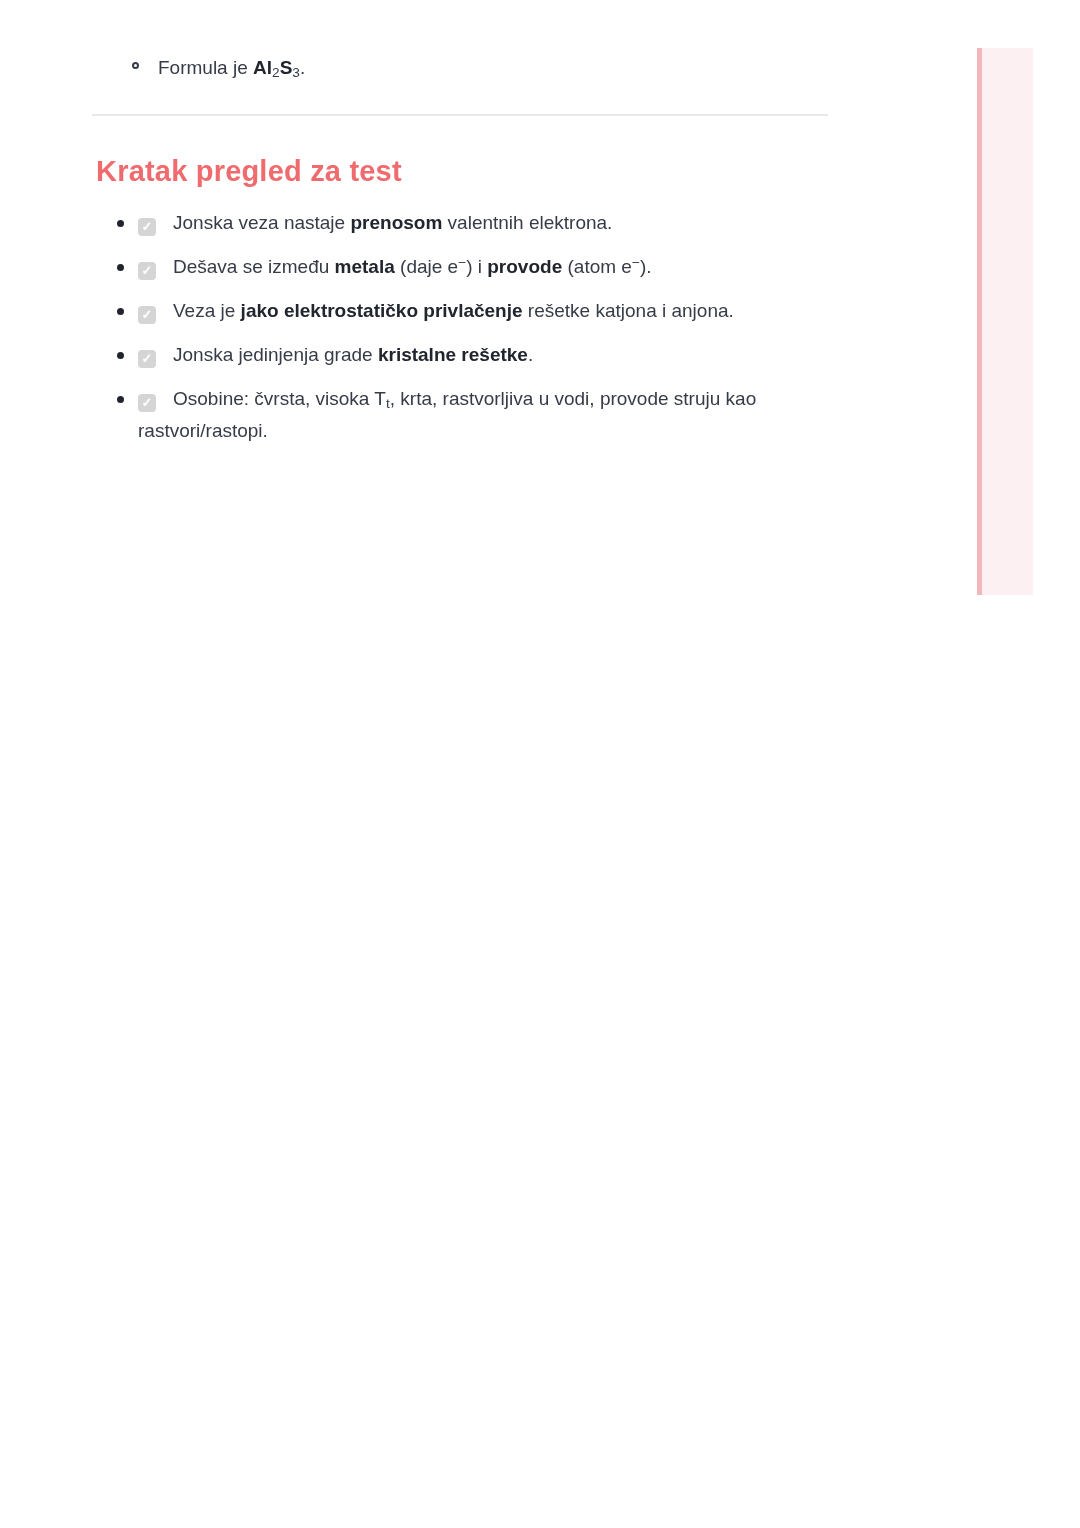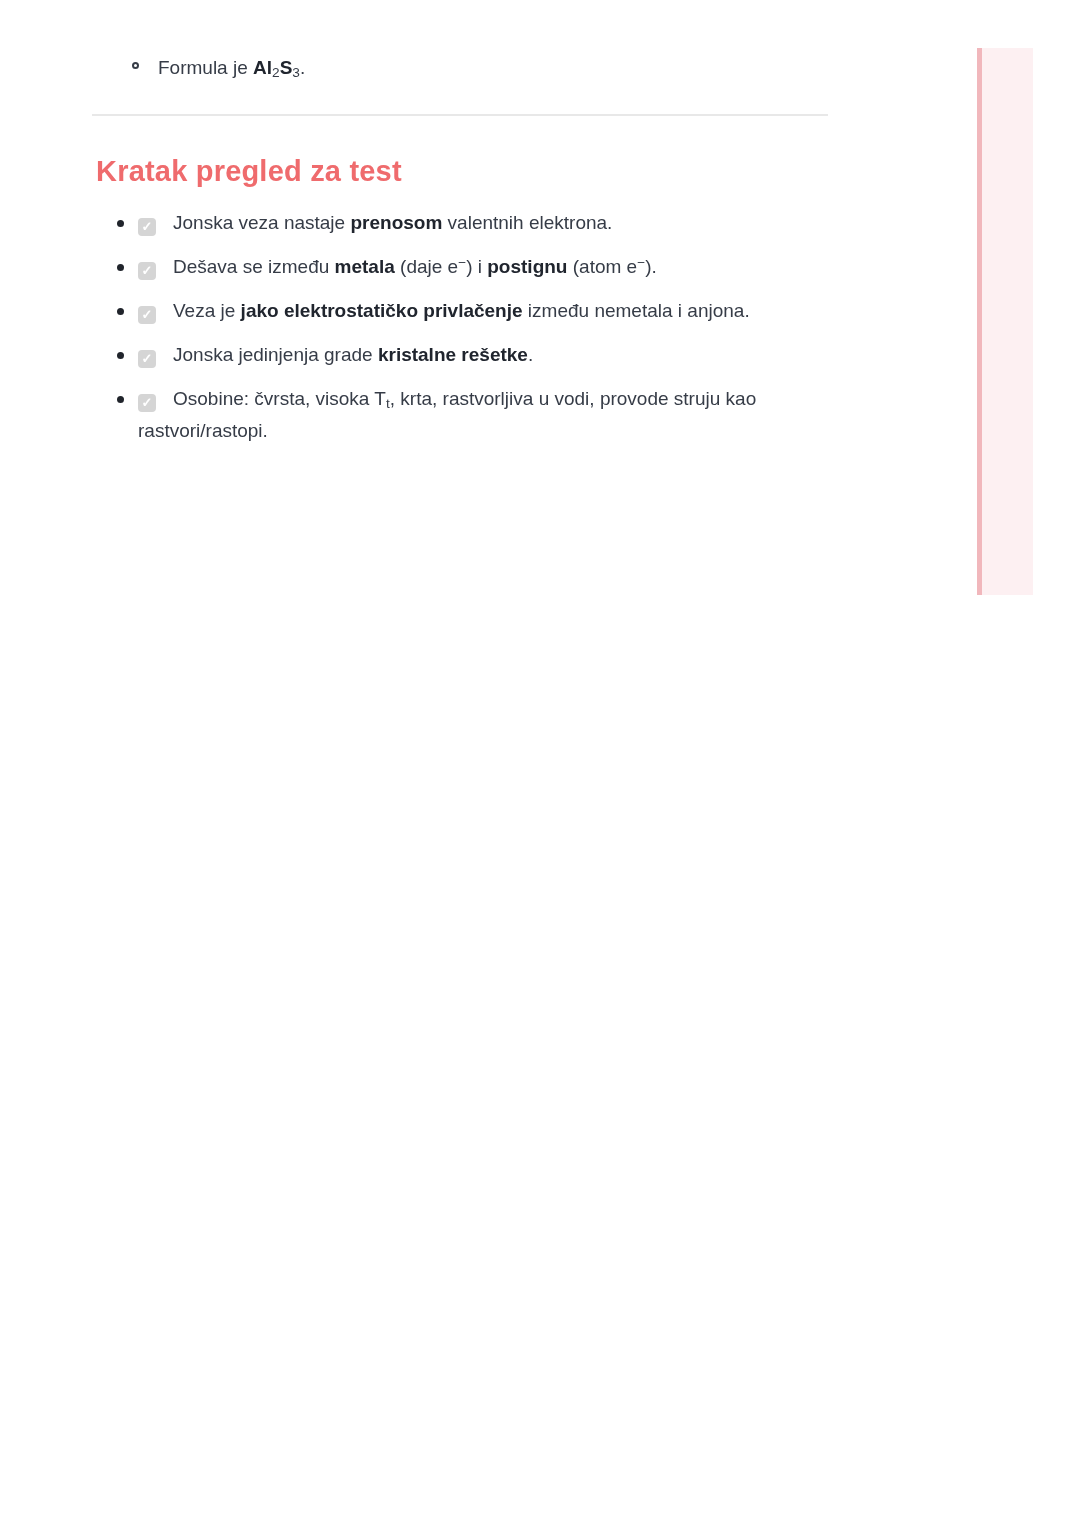--- a/index.html
+++ b/index.html
@@ -148,21 +148,21 @@
       <span class="rich"><span>Formula je </span><span class="b">Al</span><sub>2</sub><span class="b">S</span><sub>3</sub><span>.</span></span>
     </li>
   </ul>
 
   <hr class="divider">
 
   <h1 class="section-title">Kratak pregled za test</h1>
 
   <ul class="checklist" id="checklist">
       <li><span class="dot-marker"></span><span class="checkbox">✓</span><span><span>Jonska veza nastaje </span><span class="b">prenosom</span><span> valentnih elektrona.</span></span></li>
-      <li><span class="dot-marker"></span><span class="checkbox">✓</span><span><span>Dešava se između </span><span class="b">metala</span><span> (daje e</span><sup>−</sup><span>) i </span><span class="b">postignu</span><span> (atom e</span><sup>−</sup><span>).</span></span></li>
-      <li><span class="dot-marker"></span><span class="checkbox">✓</span><span><span>Veza je </span><span class="b">jako elektrostatičko privlačenje</span><span> između nemetala i anjona.</span></span></li>
+      <li><span class="dot-marker"></span><span class="checkbox">✓</span><span><span>Dešava se između </span><span class="b">metala</span><span> (daje e</span><sup>−</sup><span>) i </span><span class="b">provode</span><span> (atom e</span><sup>−</sup><span>).</span></span></li>
+      <li><span class="dot-marker"></span><span class="checkbox">✓</span><span><span>Veza je </span><span class="b">jako elektrostatičko privlačenje</span><span> rešetke katjona i anjona.</span></span></li>
       <li><span class="dot-marker"></span><span class="checkbox">✓</span><span><span>Jonska jedinjenja grade </span><span class="b">kristalne rešetke</span><span>.</span></span></li>
       <li><span class="dot-marker"></span><span class="checkbox">✓</span><span><span>Osobine: čvrsta, visoka T</span><sub>t</sub><span>, krta, rastvorljiva u vodi, provode struju kao rastvori/rastopi.</span></span></li>
     </ul>
 
   <div class="footer">(c) Knowunity 2025</div>
 
 </div>
 
 </body></html>

